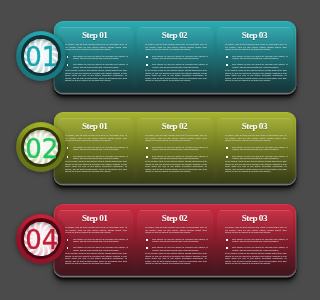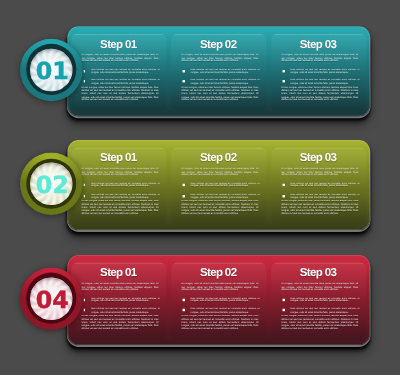--- a/index.html
+++ b/index.html
@@ -26,21 +26,21 @@
 
   
   .cards{position:absolute;left:3px;top:6px;right:3px;height:62px;display:flex;gap:4px;}
   .card{position:relative;flex:1 1 0;border-radius:5px;overflow:hidden;
         background:linear-gradient(to bottom,rgba(255,255,255,0.055),rgba(255,255,255,0.0) 55%,rgba(0,0,0,0.05));}
   .card-top-hl{position:absolute;left:0;right:0;top:0;height:1px;background:rgba(255,255,255,0.14);}
 
     .card-title{position:absolute;left:0;right:0;top:3.8px;text-align:center;color:#ffffff;
               font-size:9.2px;font-weight:bold;letter-spacing:-0.5px;line-height:9.2px;
               text-indent:-0.5px;
-              text-shadow:0 0.7px 0.9px rgba(0,0,0,0.28);}
+              text-shadow:0 0.7px 0.9px rgba(0,0,0,0.28);font-family:Liberation Serif, serif;}
 
   .card-body{position:absolute;left:8px;right:6px;top:16px;}
   .ptext{color:rgba(255,255,255,0.93);font-size:1.95px;line-height:2.5px;
          text-align:justify;margin:0;letter-spacing:0.01px;overflow:hidden;
          text-shadow:0 0.35px 0.5px rgba(0,0,0,0.35);}
   .ptext.top{height:7.5px;}
   .ptext.bot{height:12.6px;}
   .blist{margin:0;padding:0;list-style:none;position:absolute;left:1.5px;right:-1px;top:11.6px;}
   .bitem{position:relative;padding-left:6px;height:5px;margin-bottom:3.6px;}
   .bdot{position:absolute;left:0px;top:1.3px;width:1.7px;height:1.7px;background:#ffffff;
@@ -55,21 +55,21 @@
          filter:drop-shadow(0 1.6px 2.6px rgba(0,0,0,0.40));}
   .badge-ring{position:absolute;inset:0;border-radius:50%;}
   .badge-ring2{position:absolute;inset:4.6px;border-radius:50%;}
     .badge-face{position:absolute;inset:8.2px;border-radius:50%;overflow:hidden;background:currentColor;}
   .badge-face .blade{fill:#ffffff;}
   .badge-face svg{position:absolute;left:0;top:0;width:100%;height:100%;display:block;filter:blur(0.75px);}
     .badge-facesh{position:absolute;inset:8.2px;border-radius:50%;pointer-events:none;
                 box-shadow:inset 0 1.6px 2.4px rgba(20,20,30,0.28);
                 background:radial-gradient(circle at 50% 47%,rgba(255,255,255,0.95) 0%,rgba(255,255,255,0.78) 30%,rgba(255,255,255,0.0) 72%);}
   .badge-num{position:absolute;inset:0;display:flex;align-items:center;justify-content:center;
-             font-size:19px;font-weight:bold;letter-spacing:-0.1px;line-height:1;
+             font-size:26px;font-weight:normal;letter-spacing:-0.1px;line-height:1;
              font-family:"DejaVu Sans",sans-serif;padding-top:3px;padding-left:1.6px;box-sizing:border-box;
              -webkit-text-stroke:0.38px currentColor;}
 </style>
 </head>
 <body>
 
 <div class="stage">
 
   <div class="row row-1">
     <div class="panel">
@@ -256,21 +256,21 @@
               <path d="M33.82 38.24 L29.68 36.02 L25.85 33.35 L22.30 30.28 L19.15 26.69 L16.52 22.49 L14.58 17.61 L13.52 12.01 L13.58 5.72 L15.00 -1.18 L27.86 -7.91 L24.05 -1.12 L21.88 5.47 L21.10 11.67 L21.49 17.37 L22.82 22.50 L24.89 27.07 L27.54 31.13 L30.60 34.77 L33.82 38.24 Z" class="blade"></path>
               <path d="M40.00 32.68 L37.12 28.96 L34.71 24.97 L32.72 20.72 L31.30 16.16 L30.61 11.25 L30.82 6.00 L32.13 0.46 L34.74 -5.26 L38.85 -10.99 L53.33 -11.91 L47.09 -7.26 L42.42 -2.12 L39.19 3.23 L37.23 8.59 L36.36 13.82 L36.39 18.84 L37.15 23.63 L38.47 28.20 L40.00 32.68 Z" class="blade"></path>
               <path d="M47.91 30.11 L46.79 25.54 L46.21 20.91 L46.12 16.22 L46.68 11.48 L48.04 6.71 L50.37 2.00 L53.82 -2.53 L58.54 -6.69 L64.62 -10.25 L78.22 -5.20 L70.63 -3.49 L64.27 -0.70 L59.14 2.88 L55.17 6.98 L52.25 11.40 L50.24 16.00 L48.99 20.68 L48.33 25.39 L47.91 30.11 Z" class="blade"></path>
               <path d="M56.18 30.98 L57.02 26.35 L58.37 21.89 L60.20 17.57 L62.64 13.46 L65.82 9.66 L69.86 6.30 L74.86 3.57 L80.86 1.68 L87.86 0.90 L98.23 11.05 L90.60 9.52 L83.66 9.49 L77.52 10.67 L72.23 12.80 L67.76 15.65 L64.05 19.04 L61.00 22.81 L58.49 26.84 L56.18 30.98 Z" class="blade"></path>
               <path d="M63.38 35.14 L66.03 31.25 L69.08 27.72 L72.51 24.52 L76.41 21.76 L80.86 19.58 L85.92 18.16 L91.59 17.69 L97.84 18.41 L104.56 20.55 L109.91 34.03 L103.56 29.53 L97.22 26.68 L91.14 25.27 L85.43 25.06 L80.19 25.84 L75.43 27.43 L71.11 29.63 L67.17 32.29 L63.38 35.14 Z" class="blade"></path>
               <path d="M68.27 41.87 L72.27 39.39 L76.49 37.41 L80.93 35.87 L85.61 34.94 L90.57 34.76 L95.76 35.52 L101.14 37.41 L106.56 40.60 L111.82 45.28 L111.22 59.78 L107.25 53.09 L102.63 47.91 L97.64 44.14 L92.52 41.63 L87.41 40.21 L82.41 39.72 L77.57 39.98 L72.89 40.81 L68.27 41.87 Z" class="blade"></path>
             </g>
           </svg>
       </div>
       <div class="badge-facesh"></div>
-      <div class="badge-num" style="color: #5eead4;">02</div>
+      <div class="badge-num" style="color: #22c55e;">02</div>
     </div>
   </div>
     <div class="row row-3">
     <div class="panel">
       <div class="panel-inner">
         <div class="panel-grad" style="background: linear-gradient(rgb(205, 34, 57) 0%, rgb(63, 22, 30) 100%);"></div>
         <div class="panel-sheen"></div>
         <div class="cards">
 
           <div class="card">

